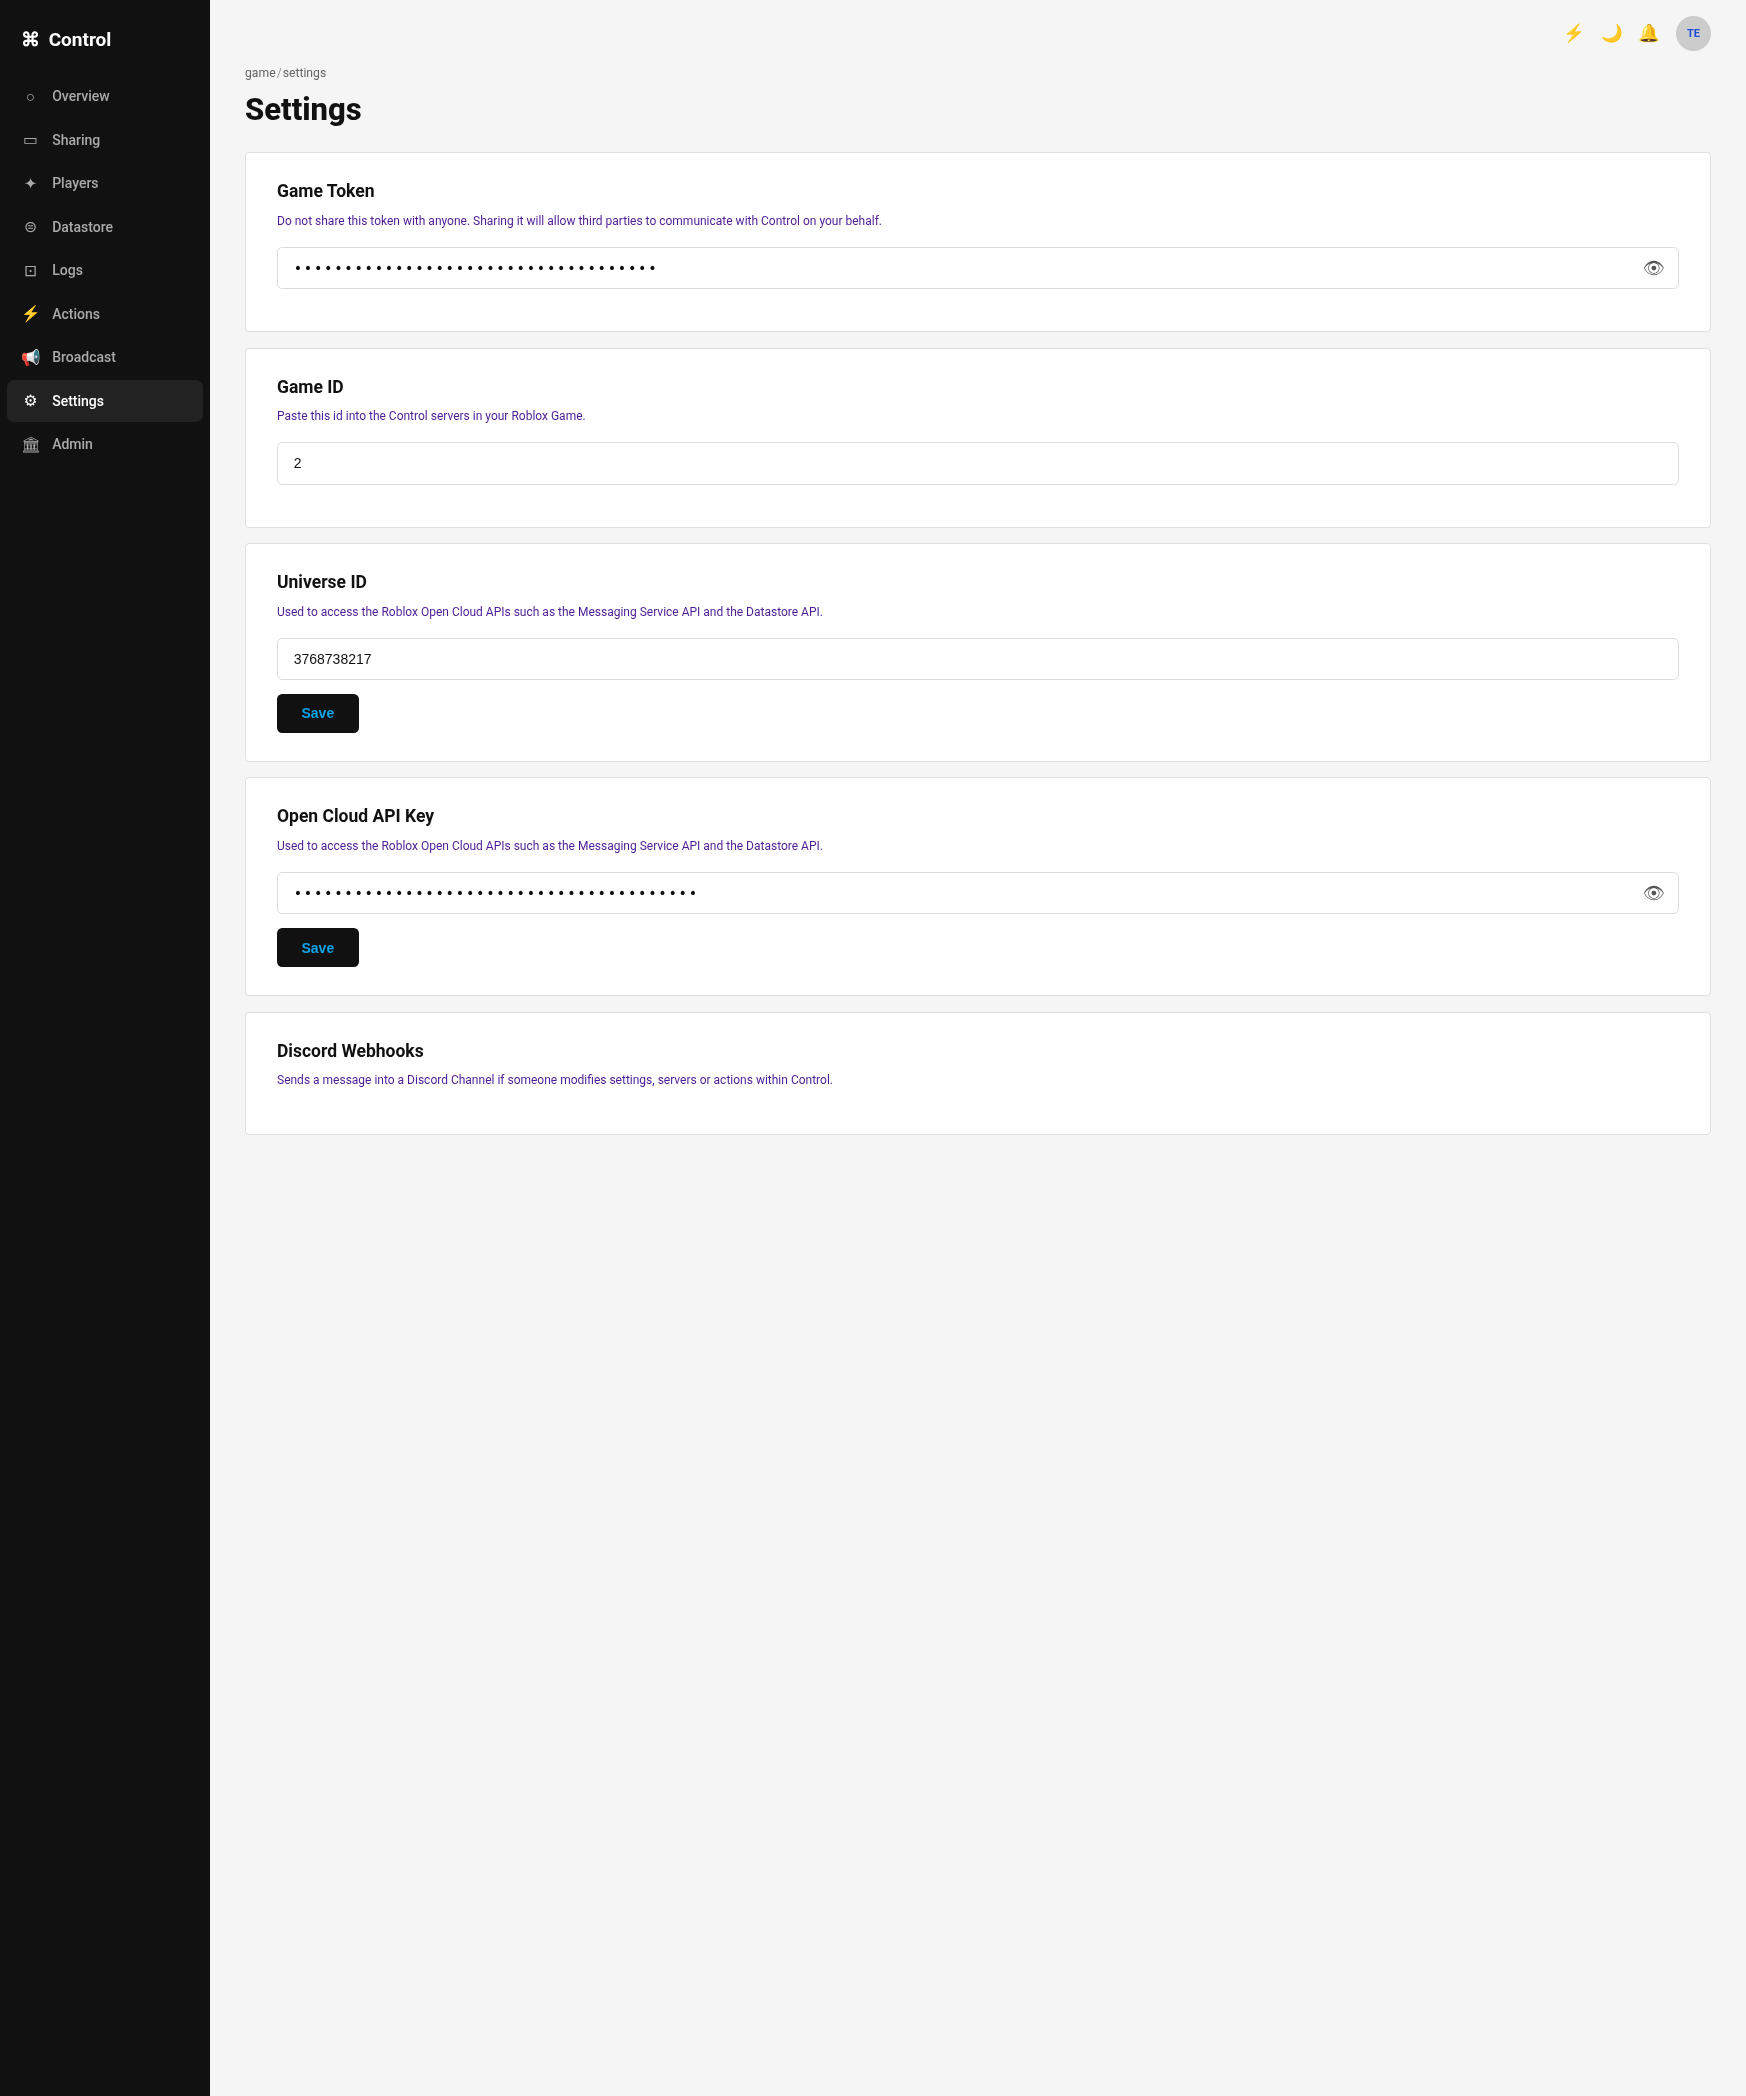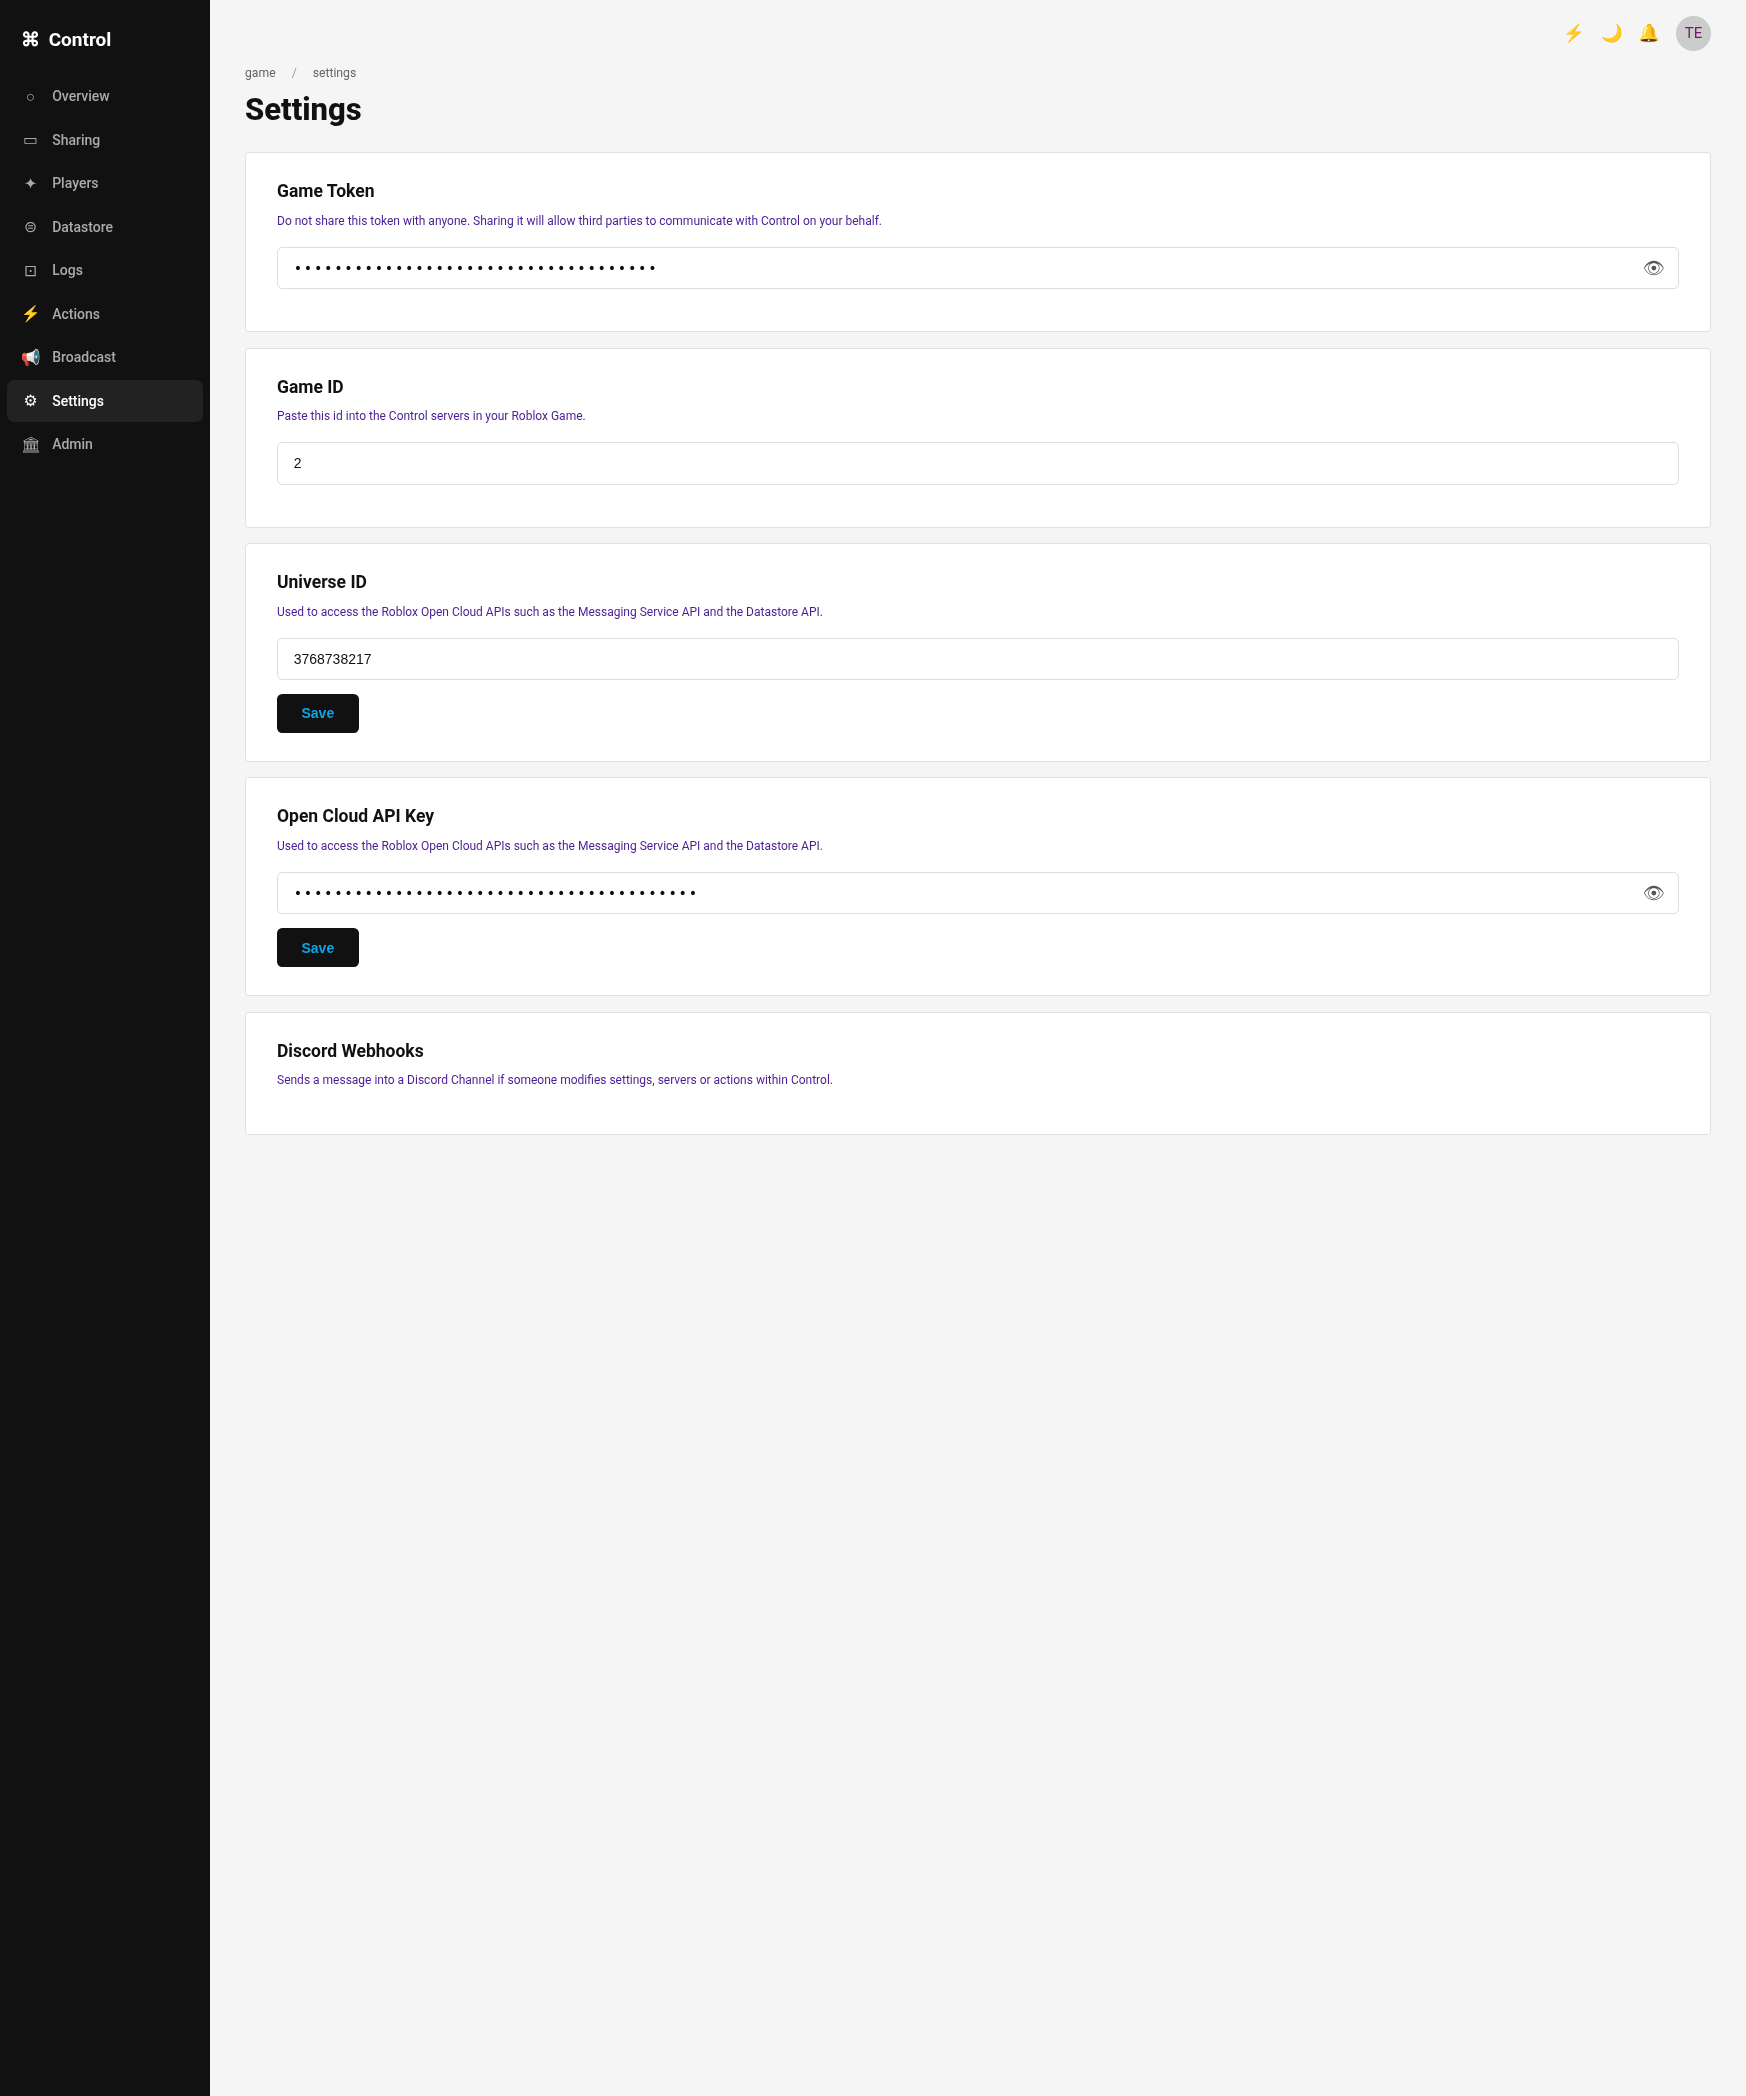--- a/index.html
+++ b/index.html
@@ -76,37 +76,37 @@
       align-items: center;
     }
     .avatar {
       width: 35px;
       height: 35px;
       border-radius: 50%;
       background: #ccc;
       display: flex;
       align-items: center;
       justify-content: center;
-      font-weight: 400;
-      font-size: 15px;
-      color: #701a75;
+      font-weight: 700;
+      font-size: 11px;
+      color: #1d4ed8;
       cursor: pointer;
     }
 
     
     .page-content {
       padding: 0 35px 52px;
     }
     .breadcrumb {
       font-size: 12.2px;
       color: #666;
       margin-bottom: 10.5px;
       display: flex;
       align-items: center;
-      gap: 16px;
+      gap: 1px;
     }
     .breadcrumb-sep { color: #999; }
     .page-title {
       font-size: 31px;
       font-weight: 800;
       color: #111;
       margin-bottom: 24.5px;
     }
 
     

